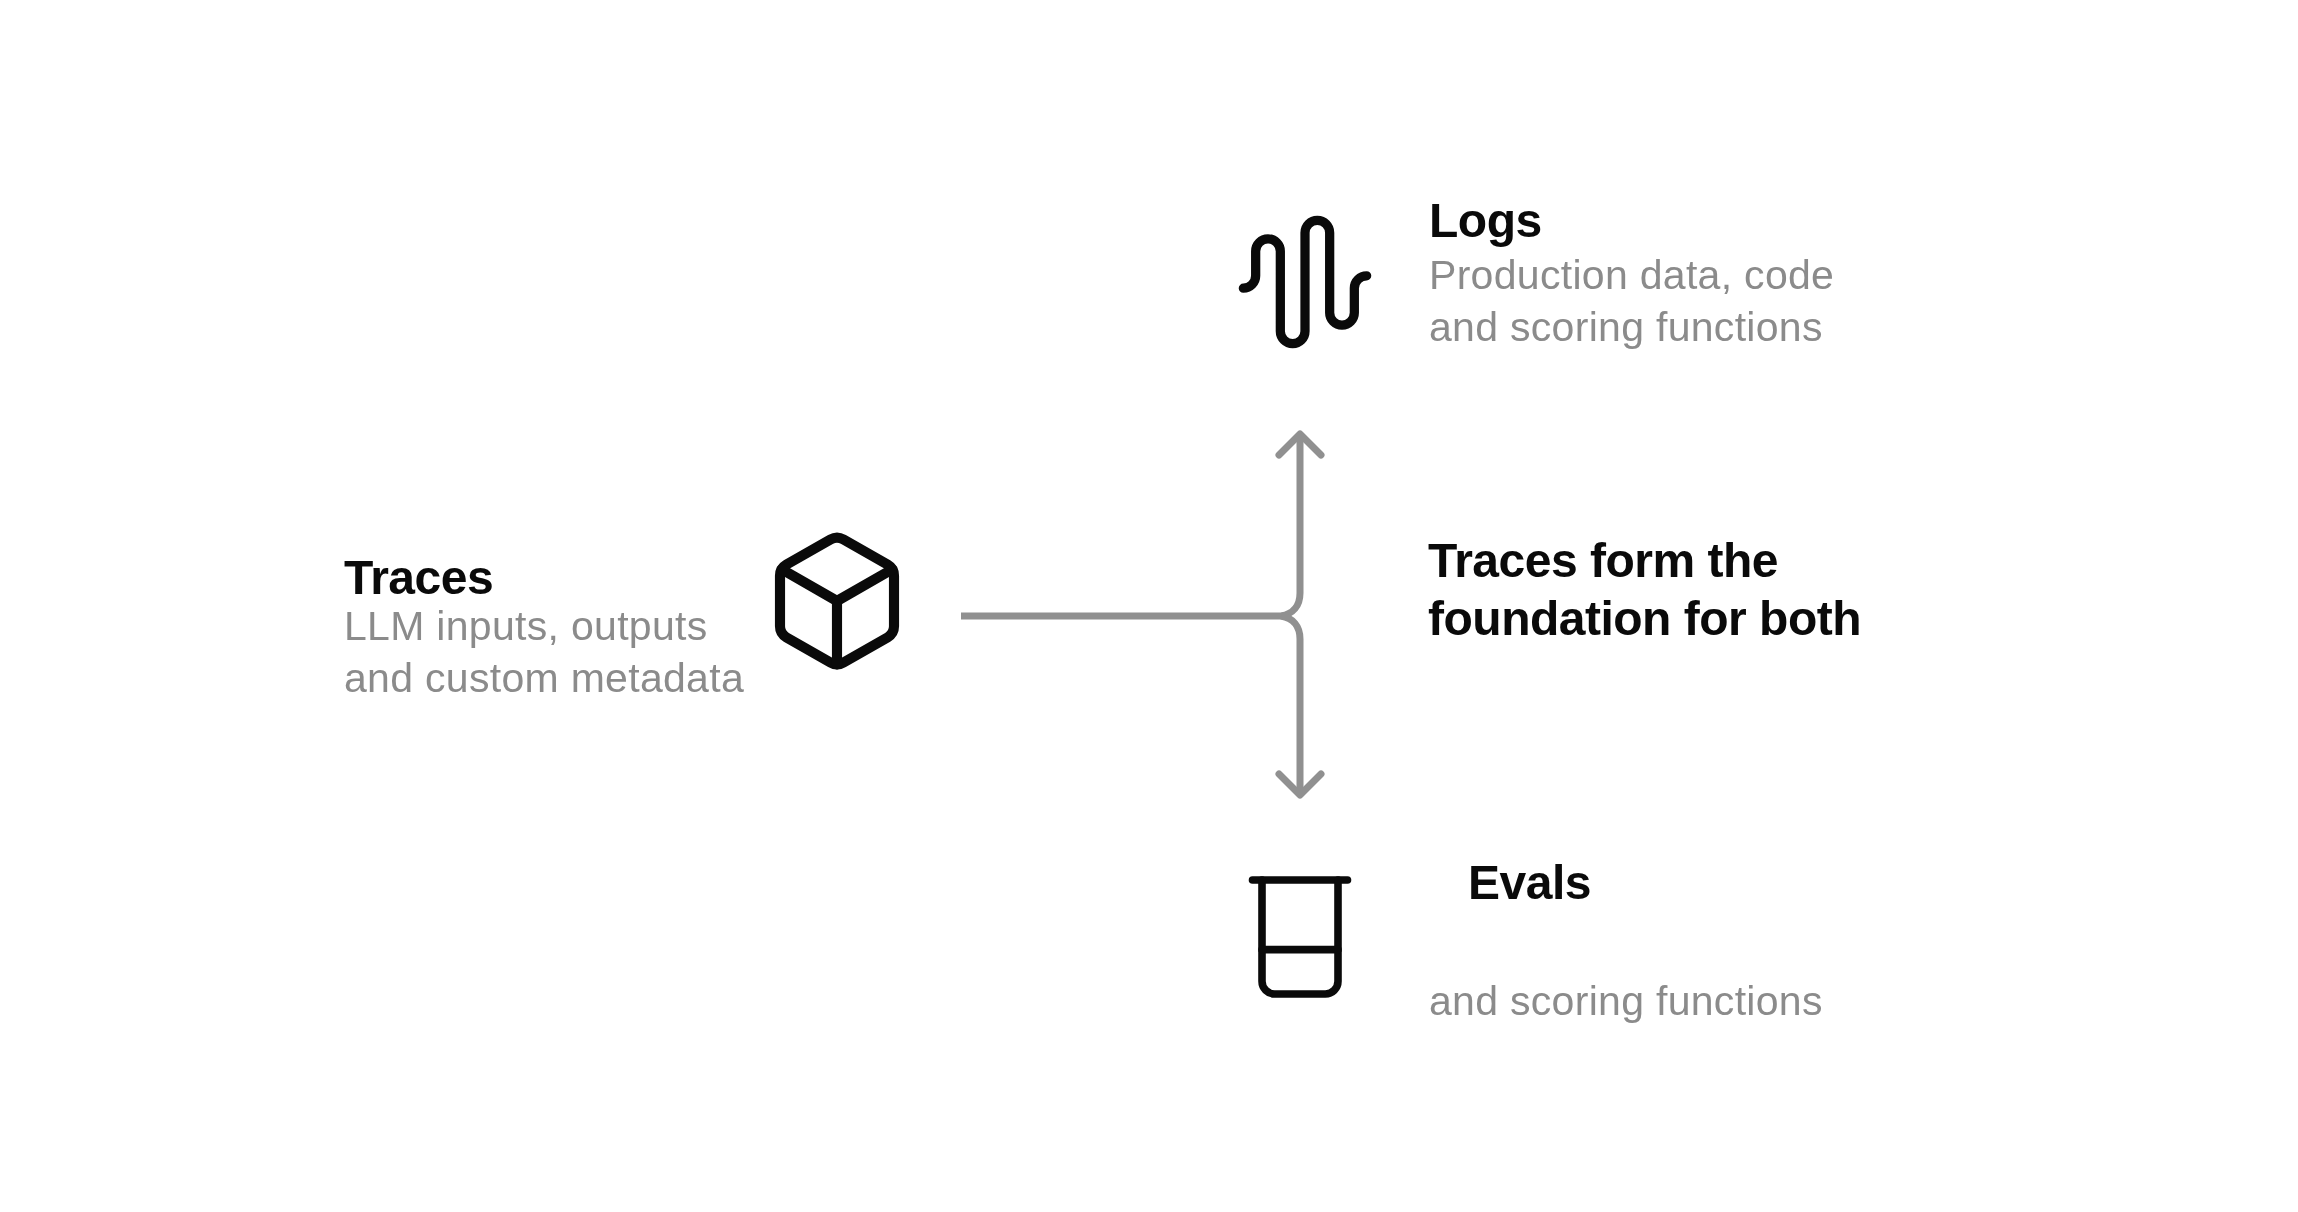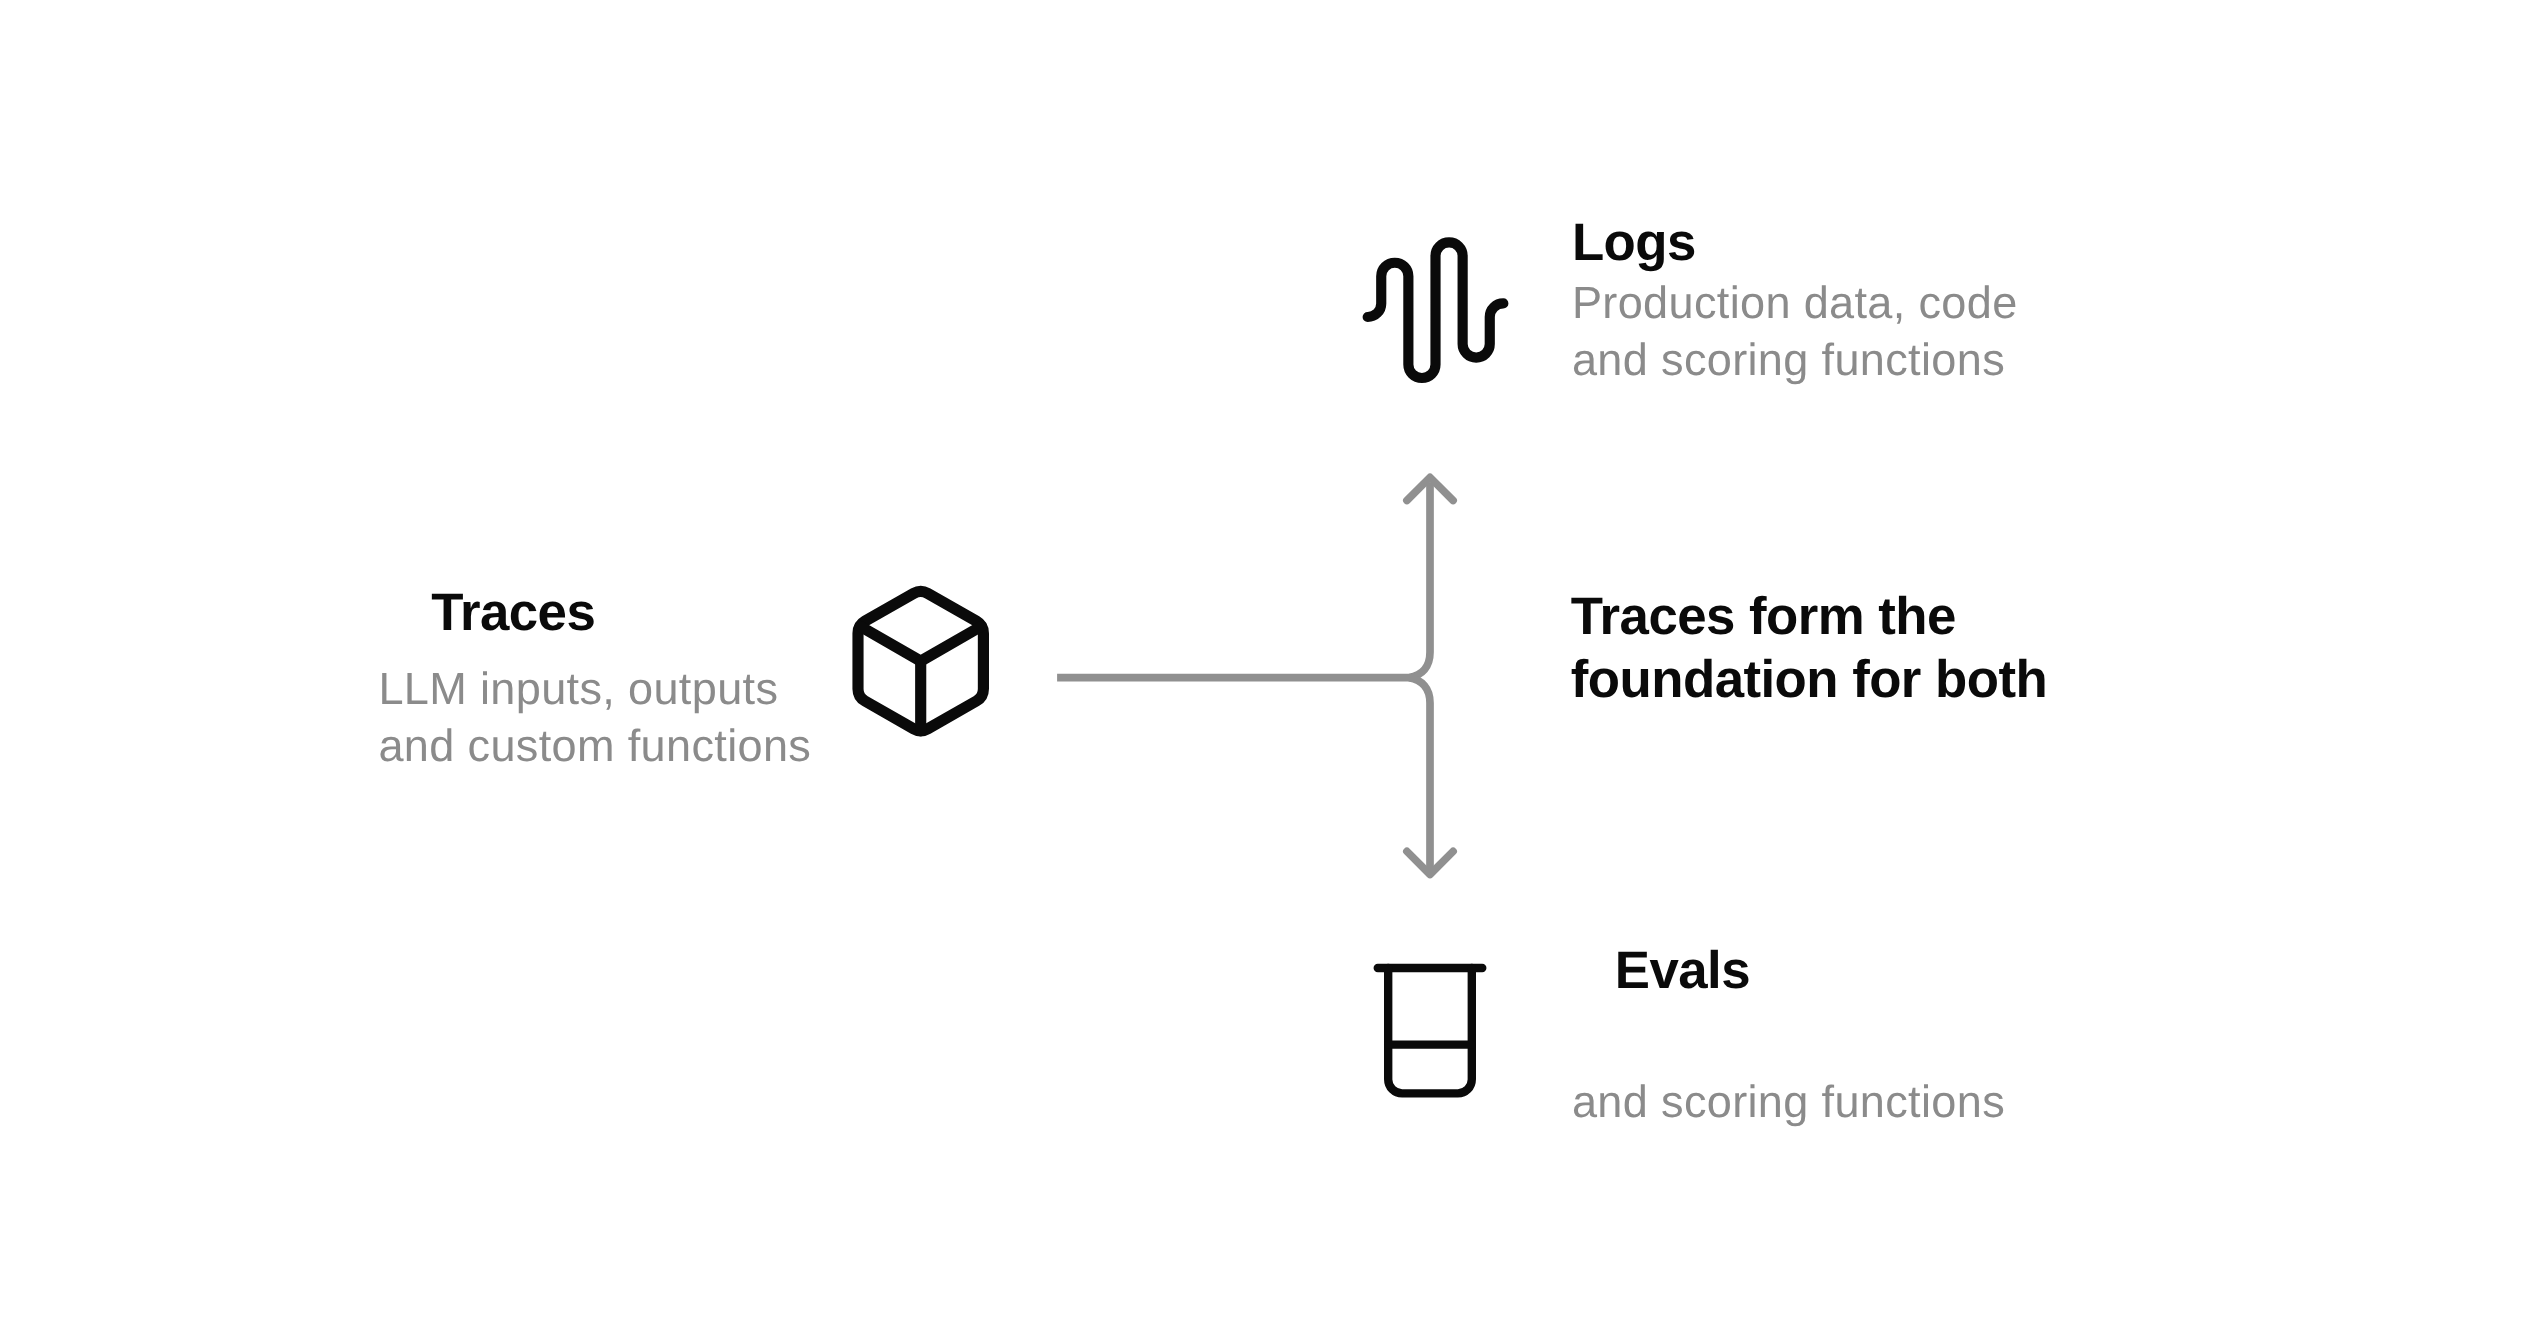--- a/index.html
+++ b/index.html
@@ -43,37 +43,37 @@
     top: 532px;
     font-size: 48px;
     font-weight: 700;
     line-height: 58px;
     letter-spacing: -0.5px;
     color: var(--heading);
     white-space: nowrap;
   }
   .icon-svg { position: absolute; color: var(--icon); }
   .connector-svg { position: absolute; left: 940px; top: 410px; color: var(--connector); }
-  .traces-title { left: 344px; top: 534px; margin-left: 48px; }
+  .traces-title { left: 344px; top: 554px; }
   .traces-sub   { left: 344px; top: 600px; }
   .logs-title   { left: 1429px; top: 197px; }
   .logs-sub     { left: 1429px; top: 249px; }
   .evals-title  { left: 1468px; top: 859px; }
   .evals-sub    { left: 1429px; top: 923px; }
   .cube-svg   { left: 761px;  top: 525px; width: 152px; height: 152px; }
   .wave-svg   { left: 1231px; top: 208px; width: 148px; height: 148px; }
   .beaker-svg { left: 1224px; top: 861px; width: 152px; height: 152px; }
 </style>
 </head>
 <body>
 
 <div class="canvas">
 
   <div class="title traces-title">Traces</div>
-  <div class="sub traces-sub"><span>LLM inputs, outputs</span><br><span>and custom functions</span></div>
+  <div class="sub traces-sub"><span>LLM inputs, outputs</span><br><span>and custom metadata</span></div>
 
   <svg class="icon-svg cube-svg" viewBox="0 0 24 24" fill="none" stroke="currentColor" stroke-width="1.6" stroke-linecap="round" stroke-linejoin="round">
     <path d="M21 8a2 2 0 0 0-1-1.73l-7-4a2 2 0 0 0-2 0l-7 4A2 2 0 0 0 3 8v8a2 2 0 0 0 1 1.73l7 4a2 2 0 0 0 2 0l7-4A2 2 0 0 0 21 16Z"></path>
     <path d="m3.3 7 8.7 5 8.7-5"></path>
     <path d="M12 22V12"></path>
   </svg>
 
   <svg class="connector-svg" width="420" height="410" viewBox="940 410 420 410" fill="none" stroke="currentColor" stroke-width="7">
     <path d="M961 616 H1281 C1293 614 1300 606 1300 593 V439" stroke-linejoin="round"></path>
     <path d="M1281 616 C1293 618 1300 626 1300 639 V790" stroke-linejoin="round"></path>

